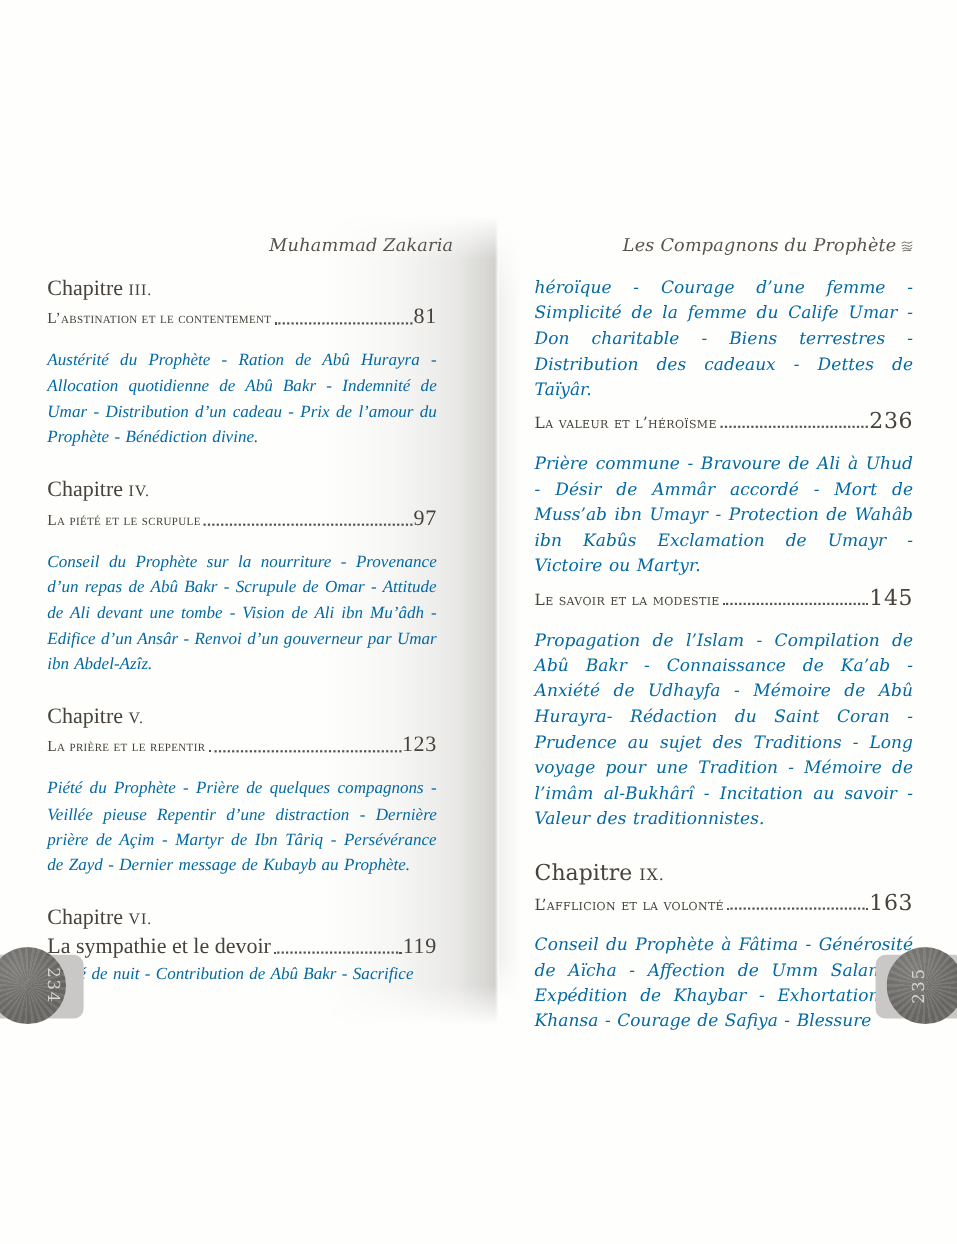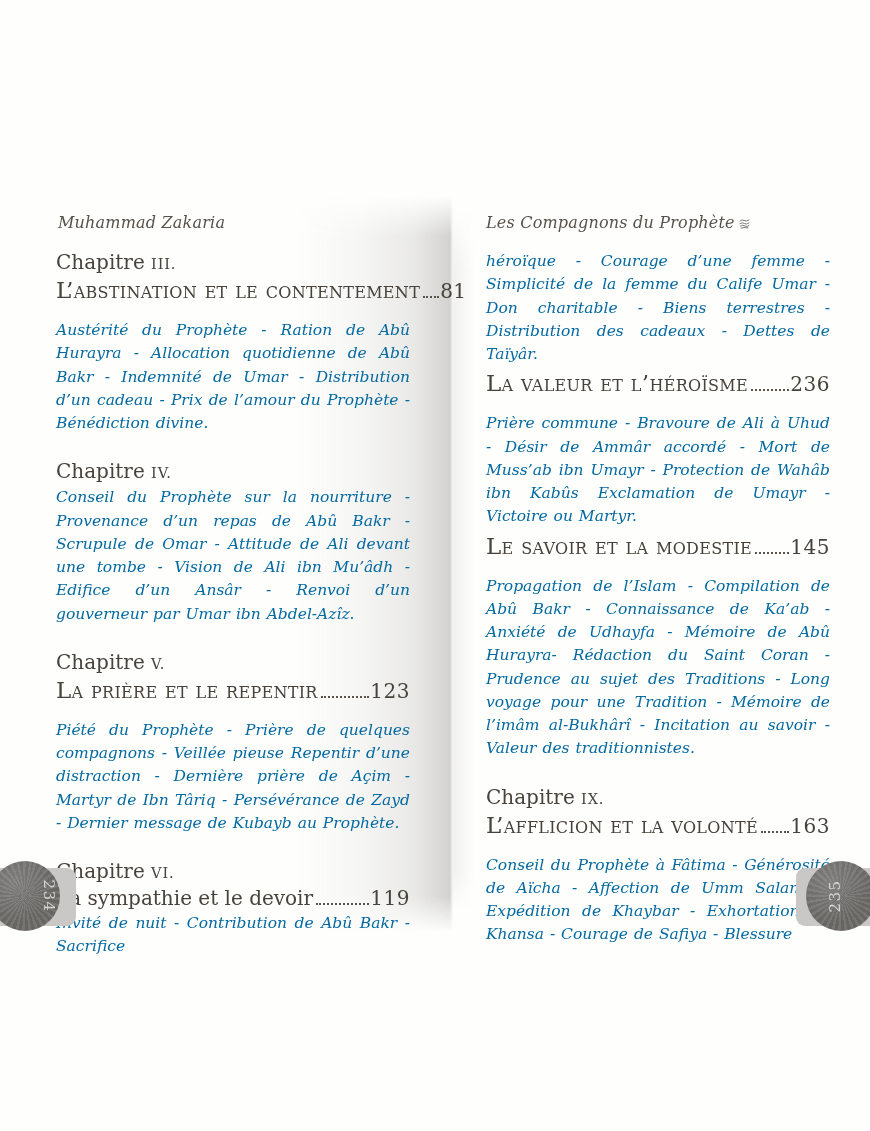--- a/index.html
+++ b/index.html
@@ -31,52 +31,52 @@
     left: 453px; top: 210px; width: 22px; height: 700px;
     background: linear-gradient(to right, rgba(125,123,118,0.10), rgba(125,123,118,0));
     -webkit-mask-image: linear-gradient(to bottom, transparent 0, #000 60px, #000 calc(100% - 40px), transparent 100%);
     mask-image: linear-gradient(to bottom, transparent 0, #000 60px, #000 calc(100% - 40px), transparent 100%);
   }
 
   
   .running-head {
     position: absolute; top: 213px;
     font-style: italic; font-size: 16px;
-    color: #57524b; text-align: left;
+    color: #57524b; text-align: right;
     letter-spacing: 0.2px;
   }
   .running-head.left  { left: 58px;  width: 354px; }
   .running-head.right { left: 486px; width: 344px; }
   .salawat { display: inline-block; vertical-align: -1px; margin-left: 4px; opacity: 0.85; }
 
   
   .col {
     position: absolute; top: 250px;
     color: #4b463e;
   }
-  .col.left  { left: 56px;  width: 354px; }
+  .col.left  { left: 43px;  width: 354px; font-family: Liberation Serif, serif; }
   .col.right { left: 486px; width: 344px; }
 
   .chap-head {
     font-size: 20px; line-height: 1.25;
     margin: 24px 0 2px 0;
     color: #47423b;
   }
   .col .chap-head:first-child { margin-top: 0; }
   .rn { font-size: 14.5px; letter-spacing: 0.8px; }
 
   .toc-line {
     display: flex; align-items: baseline;
     margin: 0 0 16px 0;
     white-space: nowrap;
     color: #47423b;
   }
   .toc-title.smallcaps {
     font-variant: small-caps;
-    font-size: 23px; letter-spacing: 0.3px;
+    font-size: 14px; letter-spacing: 0.3px;
   }
   .toc-title.plain { font-size: 20px; }
   .leader {
     flex: 1 1 auto; min-width: 16px;
     border-bottom: 2.4px dotted #57524b;
     align-self: flex-end;
     margin: 0 1px 5px 3px;
     overflow: hidden;
   }
   .toc-page { font-size: 20px; letter-spacing: 0.5px; }
@@ -144,20 +144,25 @@
 
   <div class="col left" id="left-blocks">
       <div class="chap-head"><span>Chapitre&nbsp;</span><span class="rn">III.</span></div>
       <div class="toc-line">
         <span class="toc-title smallcaps">L’abstination et le contentement</span>
         <span class="leader"></span>
         <span class="toc-page">81</span>
       </div>
       <p class="summary">Austérité du Prophète - Ration de Abû Hurayra - Allocation quotidienne de Abû Bakr - Indemnité de Umar - Distribution d’un cadeau - Prix de l’amour du Prophète - Bénédiction divine.</p>
       <div class="chap-head"><span>Chapitre&nbsp;</span><span class="rn">IV.</span></div>
+      <div class="toc-line">
+        <span class="toc-title smallcaps">La piété et le scrupule</span>
+        <span class="leader"></span>
+        <span class="toc-page">97</span>
+      </div>
       <p class="summary">Conseil du Prophète sur la nourriture - Provenance d’un repas de Abû Bakr - Scrupule de Omar - Attitude de Ali devant une tombe - Vision de Ali ibn Mu’âdh - Edifice d’un Ansâr - Renvoi d’un gouverneur par Umar ibn Abdel-Azîz.</p>
       <div class="chap-head"><span>Chapitre&nbsp;</span><span class="rn">V.</span></div>
       <div class="toc-line">
         <span class="toc-title smallcaps">La prière et le repentir</span>
         <span class="leader"></span>
         <span class="toc-page">123</span>
       </div>
       <p class="summary">Piété du Prophète - Prière de quelques compagnons - Veillée pieuse Repentir d’une distraction - Dernière prière de Açim - Martyr de Ibn Târiq - Persévérance de Zayd - Dernier message de Kubayb au Prophète.</p>
       <div class="chap-head"><span>Chapitre&nbsp;</span><span class="rn">VI.</span></div>
       <div class="toc-line">

